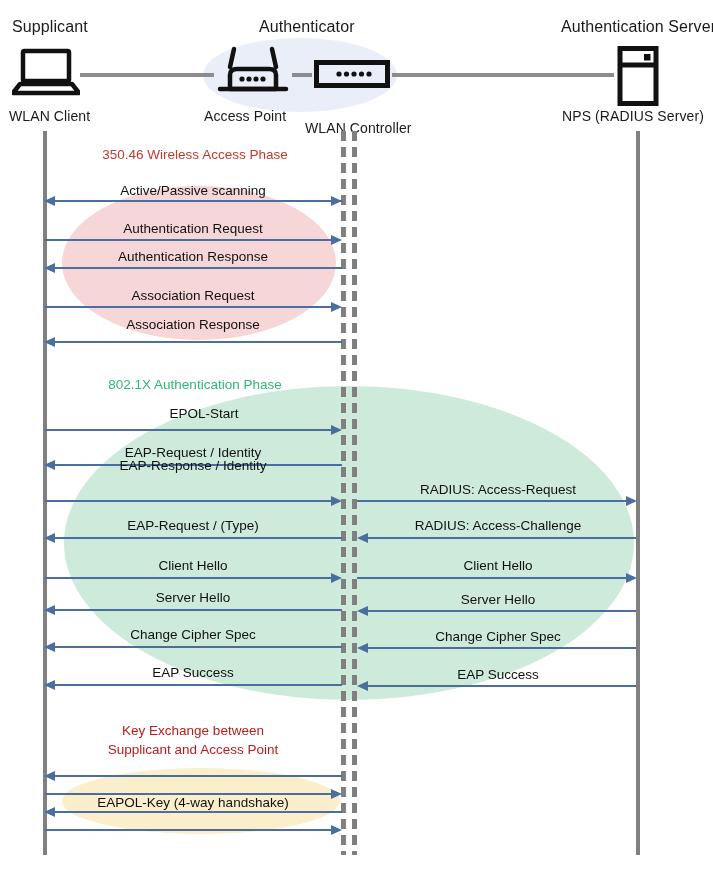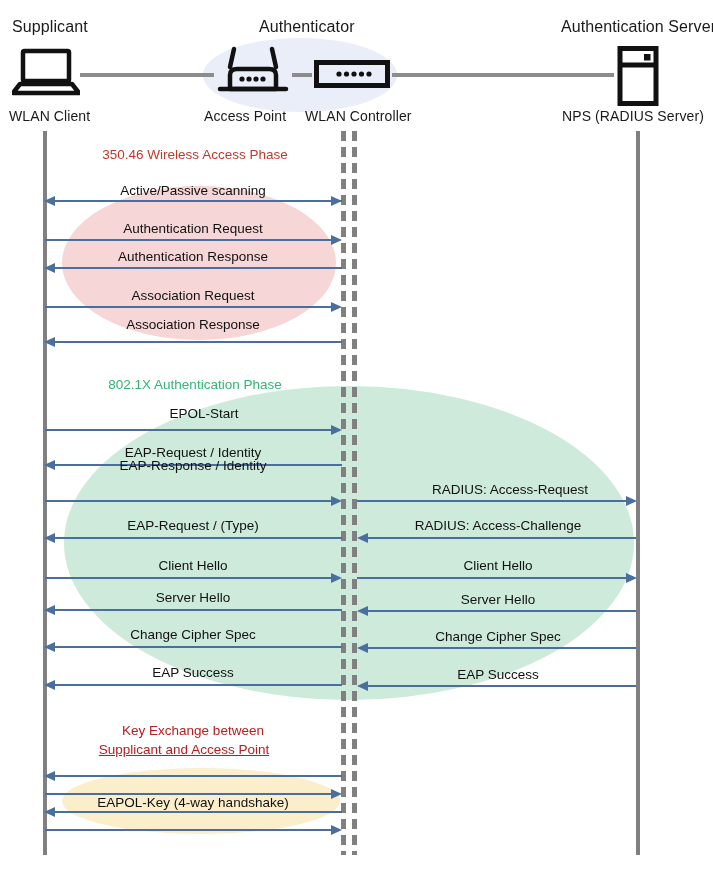--- a/index.html
+++ b/index.html
@@ -165,21 +165,21 @@
   <div class="icon" style="left:617px;top:46px;">
     <svg width="42" height="60" viewBox="0 0 42 60">
       <rect x="3" y="2.5" width="36" height="55" fill="none" stroke="#111" stroke-width="5"></rect>
       <line x1="5" y1="19" x2="37" y2="19" stroke="#111" stroke-width="5"></line>
       <rect x="27" y="8" width="6.5" height="6.5" fill="#111"></rect>
     </svg>
   </div>
 
   <div class="actor-caption" style="left:9px;top:108px;">WLAN Client</div>
   <div class="actor-caption" style="left:204px;top:108px;">Access Point</div>
-  <div class="actor-caption" style="left:305px;top:108px;">WLAN Controller</div>
+  <div class="actor-caption" style="left:305px;top:120px;">WLAN Controller</div>
   <div class="actor-caption" style="left:562px;top:108px;">NPS (RADIUS Server)</div>
 
   <div class="lifeline" style="left:43px;top:131px;height:724px;"></div>
   <div class="lifeline-dashed" style="left:341px;top:131px;height:724px;"></div>
   <div class="lifeline-dashed" style="left:352px;top:131px;height:724px;"></div>
   <div class="lifeline" style="left:636px;top:131px;height:724px;"></div>
 
   <div class="blob blob-11"></div>
   <div class="phase-label phase-11" style="left:45px;top:147px;width:300px;">350.46 Wireless Access Phase</div>
 
@@ -212,21 +212,21 @@
   <div class="arrow-head right" style="left:331px;top:425px;"></div>
 
   <div class="msg-label" style="left:45px;top:445px;width:296px;">EAP-Request / Identity</div>
   <div class="arrow-line" style="left:55px;top:464px;width:287px;"></div>
   <div class="arrow-head left" style="left:44px;top:460px;"></div>
 
   <div class="msg-label" style="left:45px;top:458px;width:296px;">EAP-Response / Identity</div>
   <div class="arrow-line" style="left:45px;top:500px;width:288px;"></div>
   <div class="arrow-head right" style="left:331px;top:496px;"></div>
 
-  <div class="msg-label" style="left:370px;top:482px;width:280px;">RADIUS: Access-Request</div>
+  <div class="msg-label" style="left:358px;top:482px;width:280px;">RADIUS: Access-Request</div>
   <div class="arrow-line" style="left:357px;top:500px;width:270px;"></div>
   <div class="arrow-head right" style="left:626px;top:496px;"></div>
 
   <div class="msg-label" style="left:45px;top:518px;width:296px;">EAP-Request / (Type)</div>
   <div class="arrow-line" style="left:55px;top:537px;width:287px;"></div>
   <div class="arrow-head left" style="left:44px;top:533px;"></div>
 
   <div class="msg-label" style="left:358px;top:518px;width:280px;">RADIUS: Access-Challenge</div>
   <div class="arrow-line" style="left:368px;top:537px;width:268px;"></div>
   <div class="arrow-head left" style="left:357px;top:533px;"></div>
@@ -258,21 +258,21 @@
   <div class="msg-label" style="left:45px;top:665px;width:296px;">EAP Success</div>
   <div class="arrow-line" style="left:55px;top:684px;width:287px;"></div>
   <div class="arrow-head left" style="left:44px;top:680px;"></div>
 
   <div class="msg-label" style="left:358px;top:667px;width:280px;">EAP Success</div>
   <div class="arrow-line" style="left:368px;top:685px;width:268px;"></div>
   <div class="arrow-head left" style="left:357px;top:681px;"></div>
 
   <div class="blob blob-key"></div>
   <div class="phase-label phase-key" style="left:45px;top:721px;width:296px;">Key Exchange between</div>
-  <div class="phase-label phase-key" style="left:36px;top:740px;width:296px;text-decoration:underline;">Supplicant and Access Point</div>
+  <div class="phase-label phase-key" style="left:45px;top:740px;width:296px;">Supplicant and Access Point</div>
 
   <div class="arrow-line" style="left:55px;top:775px;width:287px;"></div>
   <div class="arrow-head left" style="left:44px;top:771px;"></div>
 
   <div class="arrow-line" style="left:45px;top:793px;width:288px;"></div>
   <div class="arrow-head right" style="left:331px;top:789px;"></div>
 
   <div class="msg-label" style="left:45px;top:795px;width:296px;">EAPOL-Key (4-way handshake)</div>
 
   <div class="arrow-line" style="left:55px;top:811px;width:287px;"></div>

